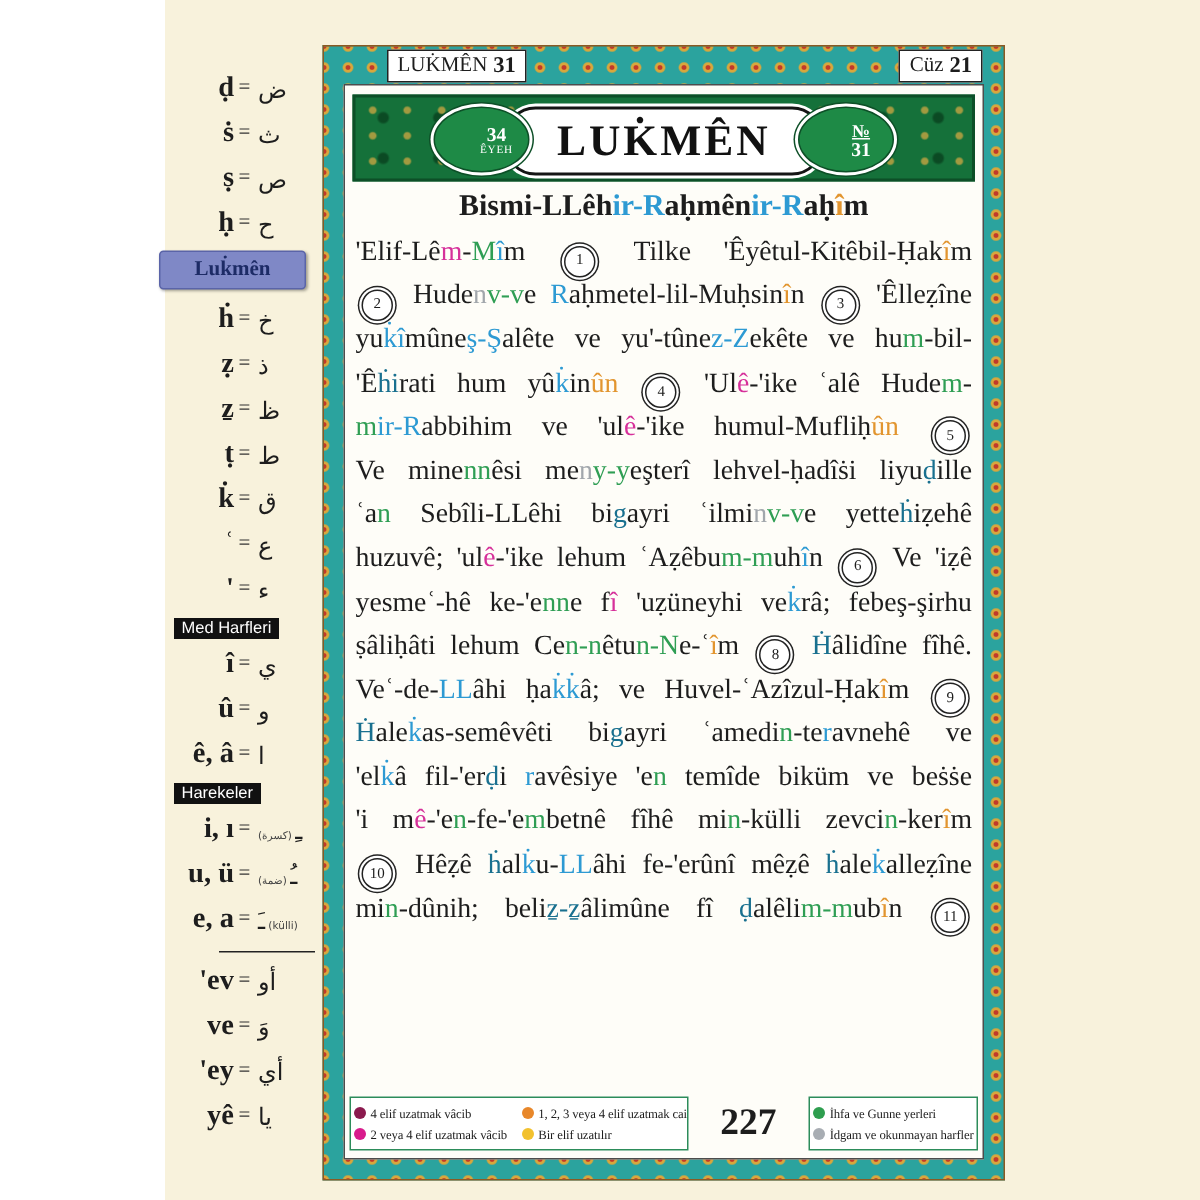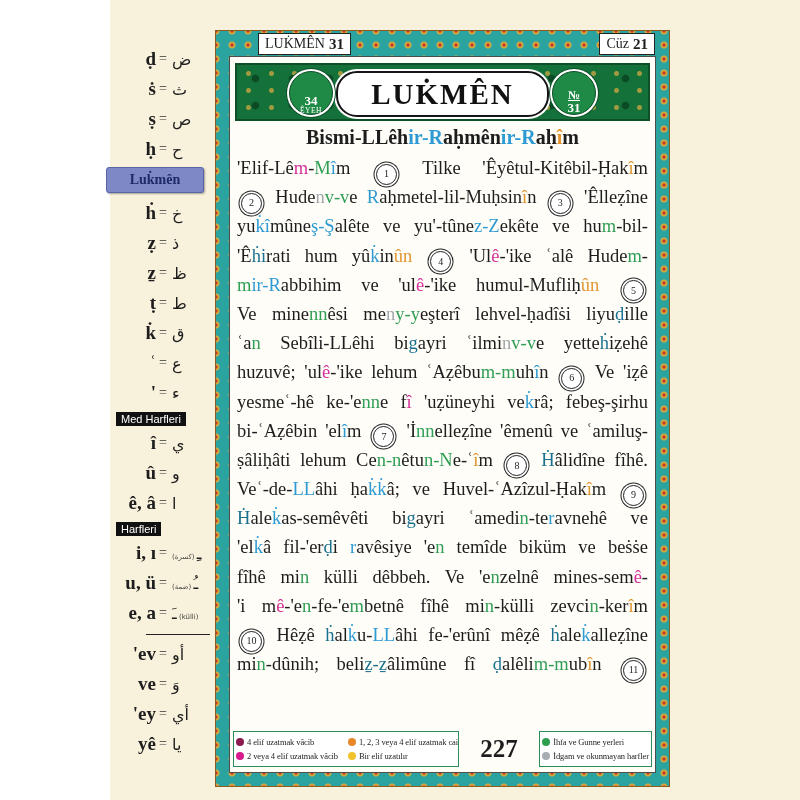--- a/index.html
+++ b/index.html
@@ -40,22 +40,22 @@
           background-image:
             radial-gradient(circle, rgba(209,168,66,.75) 2px, transparent 3px),
             radial-gradient(circle, rgba(10,70,33,.9) 3px, transparent 4.5px);
           background-size:23px 17px,37px 27px;}
   .cartouche{position:absolute;left:99px;right:99px;top:6px;height:42px;background:#fff;
              border:2px solid #151515;border-radius:21px;box-shadow:0 0 0 2px #fff;
              display:flex;align-items:center;justify-content:center;}
   .cartouche .t{font-size:29px;font-weight:bold;letter-spacing:2px;color:#111;}
   .badge{position:absolute;top:6px;width:42px;height:42px;border-radius:50%;background:#1e8a46;
          border:1.5px solid #0d4f27;box-shadow:0 0 0 2px #fff,0 0 0 3px #0d4f27;
-         color:#fff;display:flex;flex-direction:column;align-items:center;justify-content:flex-end;
-         line-height:1;z-index:4;}
+         color:#fff;display:flex;flex-direction:column;align-items:center;justify-content:center;
+         line-height:1;z-index:4;padding-left:20px;}
   .badge.lft{left:52px;}
   .badge.rgt{right:52px;}
   .badge .n1{font-size:13px;font-weight:bold;}
   .badge .n2{font-size:7.5px;letter-spacing:.5px;}
   .badge .no{font-size:12px;font-weight:bold;text-decoration:underline;}
   
   .bismillah{text-align:center;font-size:20px;font-weight:bold;margin-top:5px;height:26px;}
   .bodytext{margin:2px 7px 0 7px;}
   .line{font-size:18.5px;line-height:29.2px;height:29.2px;text-align:justify;
         text-align-last:justify;white-space:nowrap;overflow:visible;}
@@ -148,21 +148,21 @@
     <div class="srow">
       <span class="r">û</span>
       <span class="eq">=</span>
       <span class="a">و</span>
     </div>
     <div class="srow">
       <span class="r">ê, â</span>
       <span class="eq">=</span>
       <span class="a">ا</span>
     </div>
-    <div style="text-align: left; padding-left: 10px;"><span class="slabel">Harfleri</span></div>
+    <div style="text-align: left; padding-left: 10px;"><span class="slabel">Harekeler</span></div>
     <div class="srow">
       <span class="r">i, ı</span>
       <span class="eq">=</span>
       <span class="a">ـِ<span class="note"> (كسرة)</span></span>
     </div>
     <div class="srow">
       <span class="r">u, ü</span>
       <span class="eq">=</span>
       <span class="a">ـُ<span class="note"> (ضمة)</span></span>
     </div>
@@ -225,26 +225,24 @@
     <div class="bodytext" id="bodytext">
         <div class="line"><span style="color: rgb(29, 29, 29);">'Elif-Lê</span><span style="color: rgb(214, 48, 154);">m</span><span style="color: rgb(29, 29, 29);">-</span><span style="color: rgb(47, 158, 84);">M</span><span style="color: rgb(45, 154, 211);">î</span><span style="color: rgb(29, 29, 29);">m </span><span class="ayah-num">1</span><span style="color: rgb(29, 29, 29);"> Tilke 'Êyêtul-Kitêbil-Ḥak</span><span style="color: rgb(226, 149, 47);">î</span><span style="color: rgb(29, 29, 29);">m</span></div>
         <div class="line"><span class="ayah-num">2</span><span style="color: rgb(29, 29, 29);"> Hude</span><span style="color: rgb(162, 167, 172);">n</span><span style="color: rgb(47, 158, 84);">v-v</span><span style="color: rgb(29, 29, 29);">e </span><span style="color: rgb(45, 154, 211);">R</span><span style="color: rgb(29, 29, 29);">aḥmetel-lil-Muḥsin</span><span style="color: rgb(226, 149, 47);">î</span><span style="color: rgb(29, 29, 29);">n </span><span class="ayah-num">3</span><span style="color: rgb(29, 29, 29);"> 'Êlleẓîne</span></div>
         <div class="line"><span style="color: rgb(29, 29, 29);">yu</span><span style="color: rgb(45, 154, 211);">k̇î</span><span style="color: rgb(29, 29, 29);">mûne</span><span style="color: rgb(45, 154, 211);">ş-Ş</span><span style="color: rgb(29, 29, 29);">alête ve yu'-tûne</span><span style="color: rgb(45, 154, 211);">z-Z</span><span style="color: rgb(29, 29, 29);">ekête ve hu</span><span style="color: rgb(47, 158, 84);">m</span><span style="color: rgb(29, 29, 29);">-bil-</span></div>
         <div class="line"><span style="color: rgb(29, 29, 29);">'Ê</span><span style="color: rgb(25, 112, 143);">ḣi</span><span style="color: rgb(29, 29, 29);">rati hum yû</span><span style="color: rgb(45, 154, 211);">k̇</span><span style="color: rgb(29, 29, 29);">in</span><span style="color: rgb(226, 149, 47);">ûn</span><span style="color: rgb(29, 29, 29);"> </span><span class="ayah-num">4</span><span style="color: rgb(29, 29, 29);"> 'Ul</span><span style="color: rgb(214, 48, 154);">ê</span><span style="color: rgb(29, 29, 29);">-'ike ʿalê Hude</span><span style="color: rgb(47, 158, 84);">m</span><span style="color: rgb(29, 29, 29);">-</span></div>
         <div class="line"><span style="color: rgb(47, 158, 84);">m</span><span style="color: rgb(45, 154, 211);">ir-R</span><span style="color: rgb(29, 29, 29);">abbihim ve 'ul</span><span style="color: rgb(214, 48, 154);">ê</span><span style="color: rgb(29, 29, 29);">-'ike humul-Mufliḥ</span><span style="color: rgb(226, 149, 47);">ûn</span><span style="color: rgb(29, 29, 29);"> </span><span class="ayah-num">5</span></div>
         <div class="line"><span style="color: rgb(29, 29, 29);">Ve mine</span><span style="color: rgb(47, 158, 84);">nn</span><span style="color: rgb(29, 29, 29);">êsi me</span><span style="color: rgb(162, 167, 172);">n</span><span style="color: rgb(47, 158, 84);">y-y</span><span style="color: rgb(29, 29, 29);">eşterî lehvel-ḥadîṡi liyu</span><span style="color: rgb(25, 112, 143);">ḍ</span><span style="color: rgb(29, 29, 29);">ille</span></div>
         <div class="line"><span style="color: rgb(29, 29, 29);">ʿa</span><span style="color: rgb(47, 158, 84);">n</span><span style="color: rgb(29, 29, 29);"> Sebîli-LLêhi bi</span><span style="color: rgb(25, 112, 143);">g</span><span style="color: rgb(29, 29, 29);">ayri ʿilmi</span><span style="color: rgb(162, 167, 172);">n</span><span style="color: rgb(47, 158, 84);">v-v</span><span style="color: rgb(29, 29, 29);">e yette</span><span style="color: rgb(25, 112, 143);">ḣ</span><span style="color: rgb(29, 29, 29);">iẓehê</span></div>
         <div class="line"><span style="color: rgb(29, 29, 29);">huzuvê; 'ul</span><span style="color: rgb(214, 48, 154);">ê</span><span style="color: rgb(29, 29, 29);">-'ike lehum ʿAẓêbu</span><span style="color: rgb(47, 158, 84);">m-m</span><span style="color: rgb(29, 29, 29);">uh</span><span style="color: rgb(45, 154, 211);">î</span><span style="color: rgb(29, 29, 29);">n </span><span class="ayah-num">6</span><span style="color: rgb(29, 29, 29);"> Ve 'iẓê</span></div>
         <div class="line"><span style="color: rgb(29, 29, 29);">yesmeʿ-hê ke-'e</span><span style="color: rgb(47, 158, 84);">nn</span><span style="color: rgb(29, 29, 29);">e f</span><span style="color: rgb(214, 48, 154);">î</span><span style="color: rgb(29, 29, 29);"> 'uẓüneyhi ve</span><span style="color: rgb(45, 154, 211);">k̇</span><span style="color: rgb(29, 29, 29);">râ; febeş-şirhu</span></div>
-        <div class="line"><span style="color: rgb(29, 29, 29);">bi-ʿAẓêbin 'el</span><span style="color: rgb(45, 154, 211);">î</span><span style="color: rgb(29, 29, 29);">m </span><span class="ayah-num">7</span><span style="color: rgb(29, 29, 29);"> 'İ</span><span style="color: rgb(47, 158, 84);">nn</span><span style="color: rgb(29, 29, 29);">elleẓîne 'êmenû ve ʿamiluş-</span></div>
         <div class="line"><span style="color: rgb(29, 29, 29);">ṣâliḥâti lehum Ce</span><span style="color: rgb(47, 158, 84);">n-n</span><span style="color: rgb(29, 29, 29);">êtu</span><span style="color: rgb(47, 158, 84);">n-N</span><span style="color: rgb(29, 29, 29);">e-ʿ</span><span style="color: rgb(226, 149, 47);">î</span><span style="color: rgb(29, 29, 29);">m </span><span class="ayah-num">8</span><span style="color: rgb(29, 29, 29);"> </span><span style="color: rgb(25, 112, 143);">Ḣ</span><span style="color: rgb(29, 29, 29);">âlidîne fîhê.</span></div>
         <div class="line"><span style="color: rgb(29, 29, 29);">Veʿ-de-</span><span style="color: rgb(45, 154, 211);">LL</span><span style="color: rgb(29, 29, 29);">âhi ḥa</span><span style="color: rgb(45, 154, 211);">k̇k̇</span><span style="color: rgb(29, 29, 29);">â; ve Huvel-ʿAzîzul-Ḥak</span><span style="color: rgb(226, 149, 47);">î</span><span style="color: rgb(29, 29, 29);">m </span><span class="ayah-num">9</span></div>
         <div class="line"><span style="color: rgb(25, 112, 143);">Ḣ</span><span style="color: rgb(29, 29, 29);">ale</span><span style="color: rgb(45, 154, 211);">k̇</span><span style="color: rgb(29, 29, 29);">as-semêvêti bi</span><span style="color: rgb(25, 112, 143);">g</span><span style="color: rgb(29, 29, 29);">ayri ʿamedi</span><span style="color: rgb(47, 158, 84);">n</span><span style="color: rgb(29, 29, 29);">-te</span><span style="color: rgb(45, 154, 211);">r</span><span style="color: rgb(29, 29, 29);">avnehê ve</span></div>
         <div class="line"><span style="color: rgb(29, 29, 29);">'el</span><span style="color: rgb(45, 154, 211);">k̇</span><span style="color: rgb(29, 29, 29);">â fil-'er</span><span style="color: rgb(25, 112, 143);">ḍ</span><span style="color: rgb(29, 29, 29);">i </span><span style="color: rgb(45, 154, 211);">r</span><span style="color: rgb(29, 29, 29);">avêsiye 'e</span><span style="color: rgb(47, 158, 84);">n</span><span style="color: rgb(29, 29, 29);"> temîde biküm ve beṡṡe</span></div>
-        <div class="line"><span style="color: rgb(29, 29, 29);">fîhê mi</span><span style="color: rgb(47, 158, 84);">n</span><span style="color: rgb(29, 29, 29);"> külli dêbbeh. Ve 'e</span><span style="color: rgb(47, 158, 84);">n</span><span style="color: rgb(29, 29, 29);">zelnê mines-sem</span><span style="color: rgb(214, 48, 154);">ê</span><span style="color: rgb(29, 29, 29);">-</span></div>
         <div class="line"><span style="color: rgb(29, 29, 29);">'i m</span><span style="color: rgb(214, 48, 154);">ê</span><span style="color: rgb(29, 29, 29);">-'e</span><span style="color: rgb(47, 158, 84);">n</span><span style="color: rgb(29, 29, 29);">-fe-'e</span><span style="color: rgb(47, 158, 84);">m</span><span style="color: rgb(29, 29, 29);">betnê fîhê mi</span><span style="color: rgb(47, 158, 84);">n</span><span style="color: rgb(29, 29, 29);">-külli zevci</span><span style="color: rgb(47, 158, 84);">n</span><span style="color: rgb(29, 29, 29);">-ker</span><span style="color: rgb(226, 149, 47);">î</span><span style="color: rgb(29, 29, 29);">m</span></div>
         <div class="line"><span class="ayah-num">10</span><span style="color: rgb(29, 29, 29);"> Hêẓê </span><span style="color: rgb(25, 112, 143);">ḣ</span><span style="color: rgb(29, 29, 29);">al</span><span style="color: rgb(45, 154, 211);">k̇</span><span style="color: rgb(29, 29, 29);">u-</span><span style="color: rgb(45, 154, 211);">LL</span><span style="color: rgb(29, 29, 29);">âhi fe-'erûnî mêẓê </span><span style="color: rgb(25, 112, 143);">ḣ</span><span style="color: rgb(29, 29, 29);">ale</span><span style="color: rgb(45, 154, 211);">k̇</span><span style="color: rgb(29, 29, 29);">alleẓîne</span></div>
         <div class="line"><span style="color: rgb(29, 29, 29);">mi</span><span style="color: rgb(47, 158, 84);">n</span><span style="color: rgb(29, 29, 29);">-dûnih; beli</span><span style="color: rgb(25, 112, 143);">z̠-z̠</span><span style="color: rgb(29, 29, 29);">âlimûne fî </span><span style="color: rgb(25, 112, 143);">ḍ</span><span style="color: rgb(29, 29, 29);">alêli</span><span style="color: rgb(47, 158, 84);">m-m</span><span style="color: rgb(29, 29, 29);">ub</span><span style="color: rgb(226, 149, 47);">î</span><span style="color: rgb(29, 29, 29);">n </span><span class="ayah-num">11</span></div>
       </div>
 
     <div class="footer">
       <div class="lgd nodiv" id="lgd-left">
           <div class="col">
             <div class="lit">
               <span class="dot" style="background: rgb(139, 26, 78);"></span>

